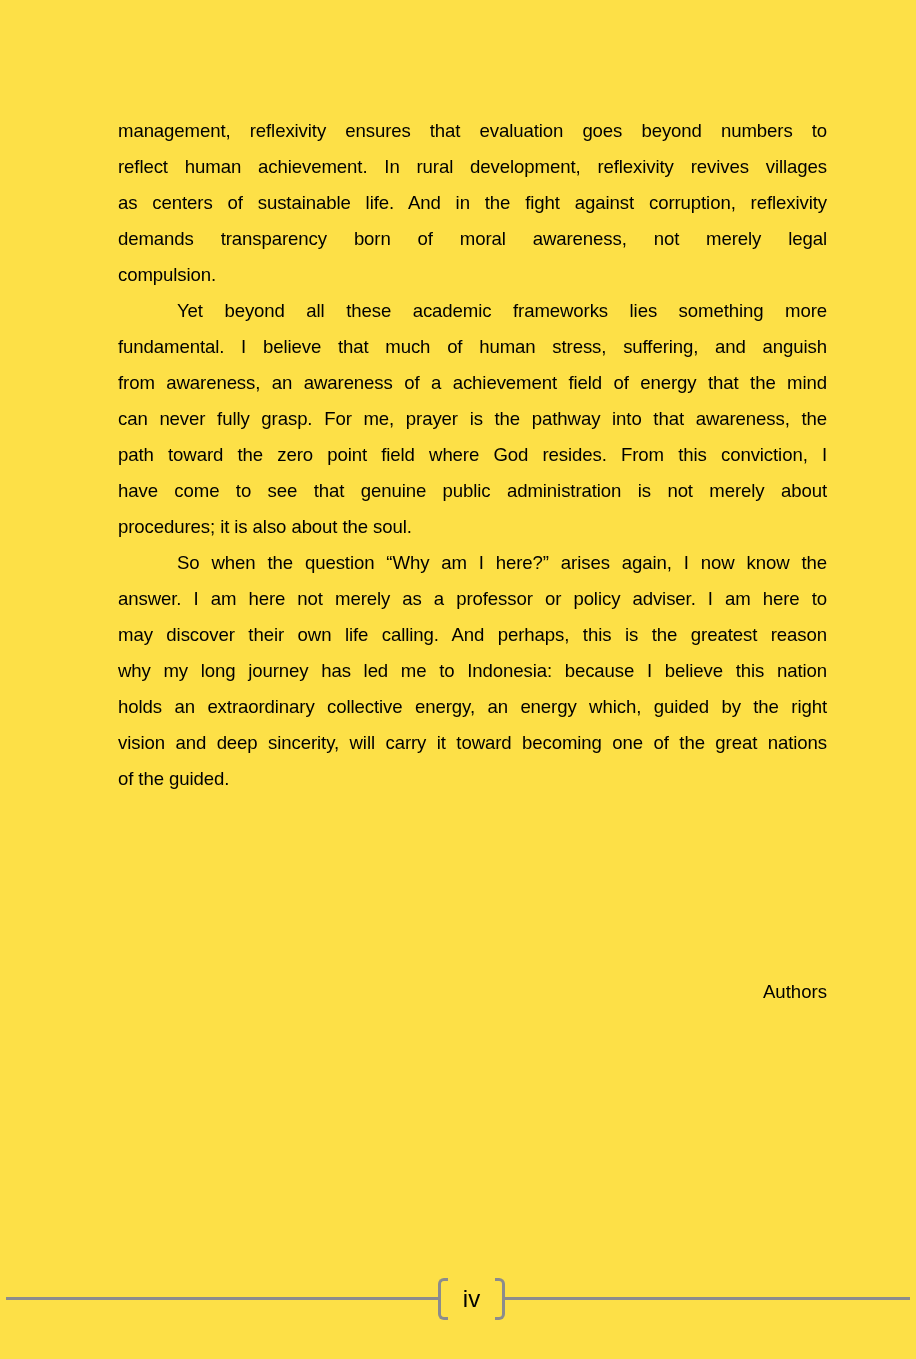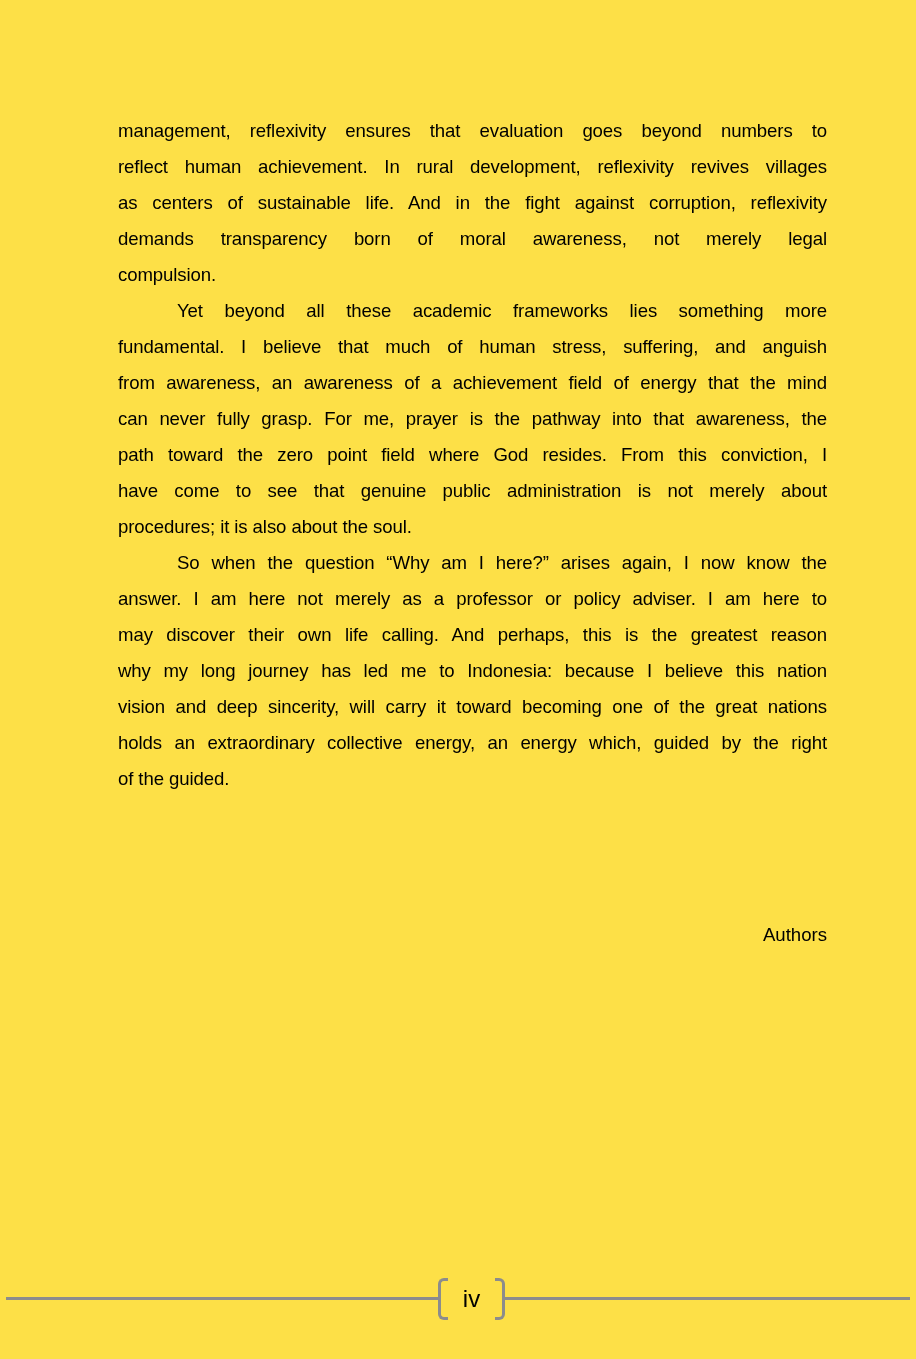--- a/index.html
+++ b/index.html
@@ -4,21 +4,21 @@
 <style>
   html, body { margin: 0; padding: 0; background: #ffffff; }
   body { width: 916px; height: 1359px; position: relative; overflow: hidden;
          font-family: "Liberation Sans", sans-serif; color: #000; }
   .page { position: absolute; left: 0; top: 0; width: 916px; height: 1359px; background: #fde047; }
   .body-text { position: absolute; left: 118px; top: 113px; width: 709px; }
   .line { font-size: 18.6px; line-height: 36px; height: 36px; white-space: nowrap;
           text-align: justify; text-align-last: justify; letter-spacing: -0.1px; }
   .line.last { text-align-last: left; }
   .line.indent { padding-left: 59px; }
-  .signature { position: absolute; right: 89px; top: 920px; font-size: 18.6px; line-height: 30px; }
+  .signature { position: absolute; right: 89px; top: 977px; font-size: 18.6px; line-height: 30px; }
   .footer-rule { position: absolute; top: 1297px; height: 3px; background: #8c8c8c; }
   .footer-rule.left { left: 6px; width: 432px; }
   .footer-rule.right { left: 505px; width: 405px; }
   .bracket { position: absolute; top: 1278px; width: 10px; height: 42px; border: 3.5px solid #8c8c8c; box-sizing: border-box; }
   .bracket.left { left: 438px; border-right: none; border-radius: 6px 0 0 6px; }
   .bracket.right { left: 495px; border-left: none; border-radius: 0 6px 6px 0; }
   .page-number { position: absolute; left: 448px; width: 47px; top: 1286px; text-align: center; font-size: 24px; line-height: 26px; }
 </style>
 </head>
 <body>
@@ -39,22 +39,22 @@
         <div class="line">can never fully grasp. For me, prayer is the pathway into that awareness, the</div>
         <div class="line">path toward the zero point field where God resides. From this conviction, I</div>
         <div class="line">have come to see that genuine public administration is not merely about</div>
         <div class="line last">procedures; it is also about the soul.</div>
       </div>
       <div>
         <div class="line indent">So when the question “Why am I here?” arises again, I now know the</div>
         <div class="line">answer. I am here not merely as a professor or policy adviser. I am here to</div>
         <div class="line">may discover their own life calling. And perhaps, this is the greatest reason</div>
         <div class="line">why my long journey has led me to Indonesia: because I believe this nation</div>
+        <div class="line">holds an extraordinary collective energy, an energy which, guided by the right</div>
         <div class="line">vision and deep sincerity, will carry it toward becoming one of the great nations</div>
-        <div class="line">holds an extraordinary collective energy, an energy which, guided by the right</div>
         <div class="line last">of the guided.</div>
       </div>
     </div>
 
   <div class="signature">Authors</div>
 
   <div class="footer-rule left"></div>
   <div class="bracket left"></div>
   <div class="page-number">iv</div>
   <div class="bracket right"></div>

